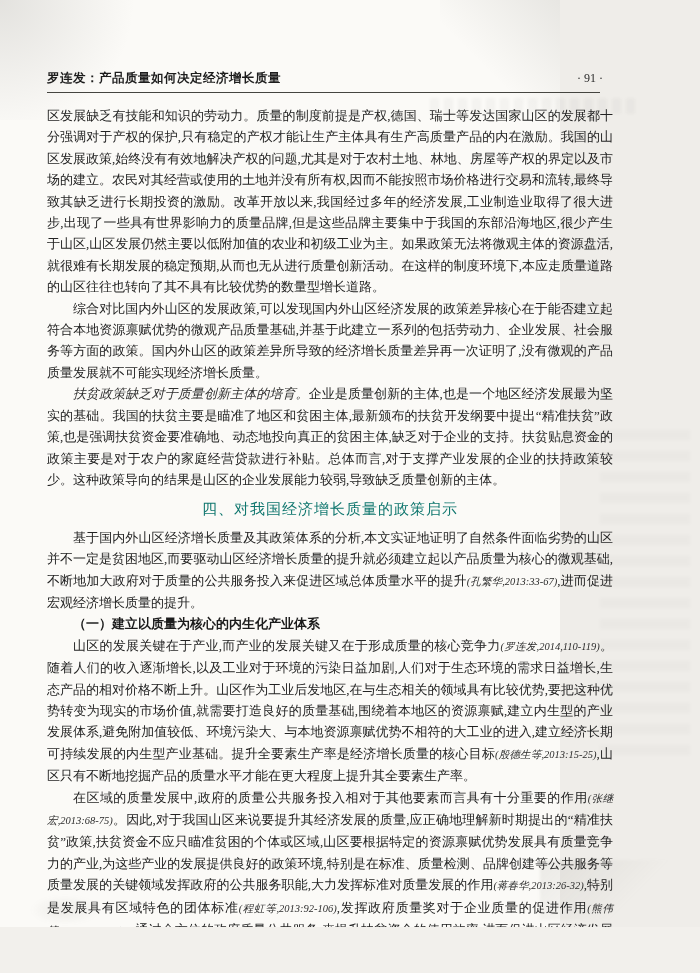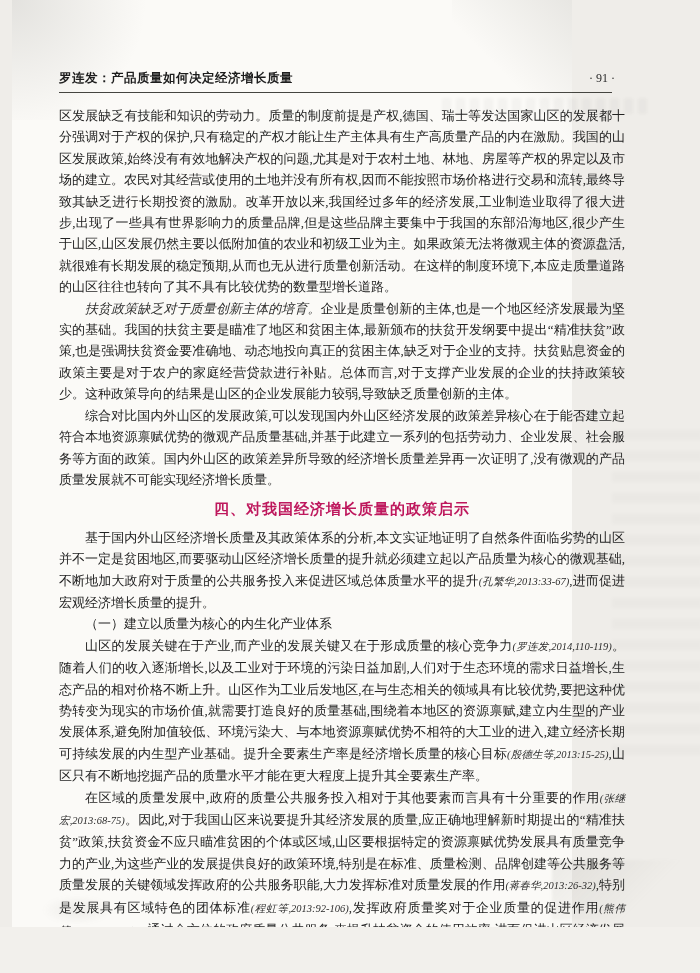--- a/index.html
+++ b/index.html
@@ -2,21 +2,21 @@
 <html><head>
 <meta charset="utf-8">
 <style>
   html,body{margin:0;padding:0;}
   body{
     width:700px;height:973px;position:relative;overflow:hidden;
     background:#efede9;
     font-family:"Liberation Serif","DejaVu Serif",serif;
   }
   .page{
-    position:absolute;left:12px;top:0;width:560px;height:927px;
+    position:absolute;left:0;top:0;width:560px;height:927px;
     background:#fbfaf7;
   }
   .page::before{ 
     content:"";position:absolute;left:0;top:0;width:150px;height:120px;
     background:radial-gradient(circle at 0 0, rgba(120,118,112,.18), rgba(120,118,112,0) 70%);
   }
   .page::after{ 
     content:"";position:absolute;right:0;top:0;width:120px;height:140px;
     background:linear-gradient(225deg, rgba(130,128,120,.16), rgba(130,128,120,0) 55%);
   }
@@ -33,25 +33,25 @@
   }
   .running-title{font-weight:bold;font-size:12.5px;letter-spacing:.5px;color:#1d1d1d;}
   .page-number{font-size:12px;color:#2a2a2a;font-family:"Liberation Serif",serif;padding-right:10px;}
   .header-rule{border:none;border-top:1.6px solid #454540;margin:5px 0 0 0;width:553px;}
   .body-text{margin-top:12px;font-size:13px;line-height:21.4px;text-align:justify;text-justify:inter-character;}
   p.para{margin:0;}
   p.indent{text-indent:2em;}
   .lead-italic{font-style:italic;color:#2e2e2e;}
   .cite{font-size:10.5px;font-style:italic;color:#2b2b2b;}
   .section-heading{
-    margin:8px 0 7px 0;text-align:center;font-weight:bold;font-size:15px;
-    color:#be185d;font-family:"Liberation Sans","DejaVu Sans",sans-serif;letter-spacing:1px;
+    margin:8px 0 7px 0;text-align:center;font-weight:normal;font-size:15px;
+    color:#0f766e;font-family:"Liberation Sans","DejaVu Sans",sans-serif;letter-spacing:1px;
   }
   .sub-heading{
-    margin:0;text-indent:2em;font-weight:normal;font-size:13px;line-height:21.4px;
+    margin:0;text-indent:2em;font-weight:bold;font-size:13px;line-height:21.4px;
     color:#1c1c1c;font-family:"Liberation Sans","DejaVu Sans",sans-serif;
   }
   
   .ghost{position:absolute;pointer-events:none;filter:blur(1.5px);}
   .ghost-a{left:430px;top:98px;width:210px;height:16px;
     background:repeating-linear-gradient(90deg,rgba(90,90,90,.10) 0 9px,rgba(90,90,90,0) 9px 14px);opacity:.45;}
   .ghost-b{left:600px;top:430px;width:90px;height:330px;
     background:repeating-linear-gradient(180deg,rgba(100,100,100,.07) 0 10px,rgba(100,100,100,0) 10px 21px);opacity:.5;}
   .ghost-c{left:540px;top:860px;width:160px;height:60px;
     background:linear-gradient(135deg,rgba(120,118,110,.12),rgba(120,118,110,0) 60%);}
@@ -70,23 +70,23 @@
   <div class="content">
     <div class="header-row">
       <span class="running-title">罗连发：产品质量如何决定经济增长质量</span>
       <span class="page-number">· 91 ·</span>
     </div>
     <hr class="header-rule">
 
     <div class="body-text">
       <p class="para"><span>区发展缺乏有技能和知识的劳动力。质量的制度前提是产权,德国、瑞士等发达国家山区的发展都十分强调对于产权的保护,只有稳定的产权才能让生产主体具有生产高质量产品的内在激励。我国的山区发展政策,始终没有有效地解决产权的问题,尤其是对于农村土地、林地、房屋等产权的界定以及市场的建立。农民对其经营或使用的土地并没有所有权,因而不能按照市场价格进行交易和流转,最终导致其缺乏进行长期投资的激励。改革开放以来,我国经过多年的经济发展,工业制造业取得了很大进步,出现了一些具有世界影响力的质量品牌,但是这些品牌主要集中于我国的东部沿海地区,很少产生于山区,山区发展仍然主要以低附加值的农业和初级工业为主。如果政策无法将微观主体的资源盘活,就很难有长期发展的稳定预期,从而也无从进行质量创新活动。在这样的制度环境下,本应走质量道路的山区往往也转向了其不具有比较优势的数量型增长道路。</span></p>
 
+      <p class="para indent"><span>综合对比国内外山区的发展政策,可以发现国内外山区经济发展的政策差异核心在于能否建立起符合本地资源禀赋优势的微观产品质量基础,并基于此建立一系列的包括劳动力、企业发展、社会服务等方面的政策。国内外山区的政策差异所导致的经济增长质量差异再一次证明了,没有微观的产品质量发展就不可能实现经济增长质量。</span></p>
+
       <p class="para indent"><span class="lead-italic">扶贫政策缺乏对于质量创新主体的培育。</span><span>企业是质量创新的主体,也是一个地区经济发展最为坚实的基础。我国的扶贫主要是瞄准了地区和贫困主体,最新颁布的扶贫开发纲要中提出“精准扶贫”政策,也是强调扶贫资金要准确地、动态地投向真正的贫困主体,缺乏对于企业的支持。扶贫贴息资金的政策主要是对于农户的家庭经营贷款进行补贴。总体而言,对于支撑产业发展的企业的扶持政策较少。这种政策导向的结果是山区的企业发展能力较弱,导致缺乏质量创新的主体。</span></p>
-
-      <p class="para indent"><span>综合对比国内外山区的发展政策,可以发现国内外山区经济发展的政策差异核心在于能否建立起符合本地资源禀赋优势的微观产品质量基础,并基于此建立一系列的包括劳动力、企业发展、社会服务等方面的政策。国内外山区的政策差异所导致的经济增长质量差异再一次证明了,没有微观的产品质量发展就不可能实现经济增长质量。</span></p>
 
       <h2 class="section-heading">四、对我国经济增长质量的政策启示</h2>
 
       <p class="para indent"><span>基于国内外山区经济增长质量及其政策体系的分析,本文实证地证明了自然条件面临劣势的山区并不一定是贫困地区,而要驱动山区经济增长质量的提升就必须建立起以产品质量为核心的微观基础,不断地加大政府对于质量的公共服务投入来促进区域总体质量水平的提升</span><span class="cite">(孔繁华,2013:33-67)</span><span>,进而促进宏观经济增长质量的提升。</span></p>
 
       <h3 class="sub-heading">（一）建立以质量为核心的内生化产业体系</h3>
 
       <p class="para indent"><span>山区的发展关键在于产业,而产业的发展关键又在于形成质量的核心竞争力</span><span class="cite">(罗连发,2014,110-119)</span><span>。随着人们的收入逐渐增长,以及工业对于环境的污染日益加剧,人们对于生态环境的需求日益增长,生态产品的相对价格不断上升。山区作为工业后发地区,在与生态相关的领域具有比较优势,要把这种优势转变为现实的市场价值,就需要打造良好的质量基础,围绕着本地区的资源禀赋,建立内生型的产业发展体系,避免附加值较低、环境污染大、与本地资源禀赋优势不相符的大工业的进入,建立经济长期可持续发展的内生型产业基础。提升全要素生产率是经济增长质量的核心目标</span><span class="cite">(殷德生等,2013:15-25)</span><span>,山区只有不断地挖掘产品的质量水平才能在更大程度上提升其全要素生产率。</span></p>
 
 

